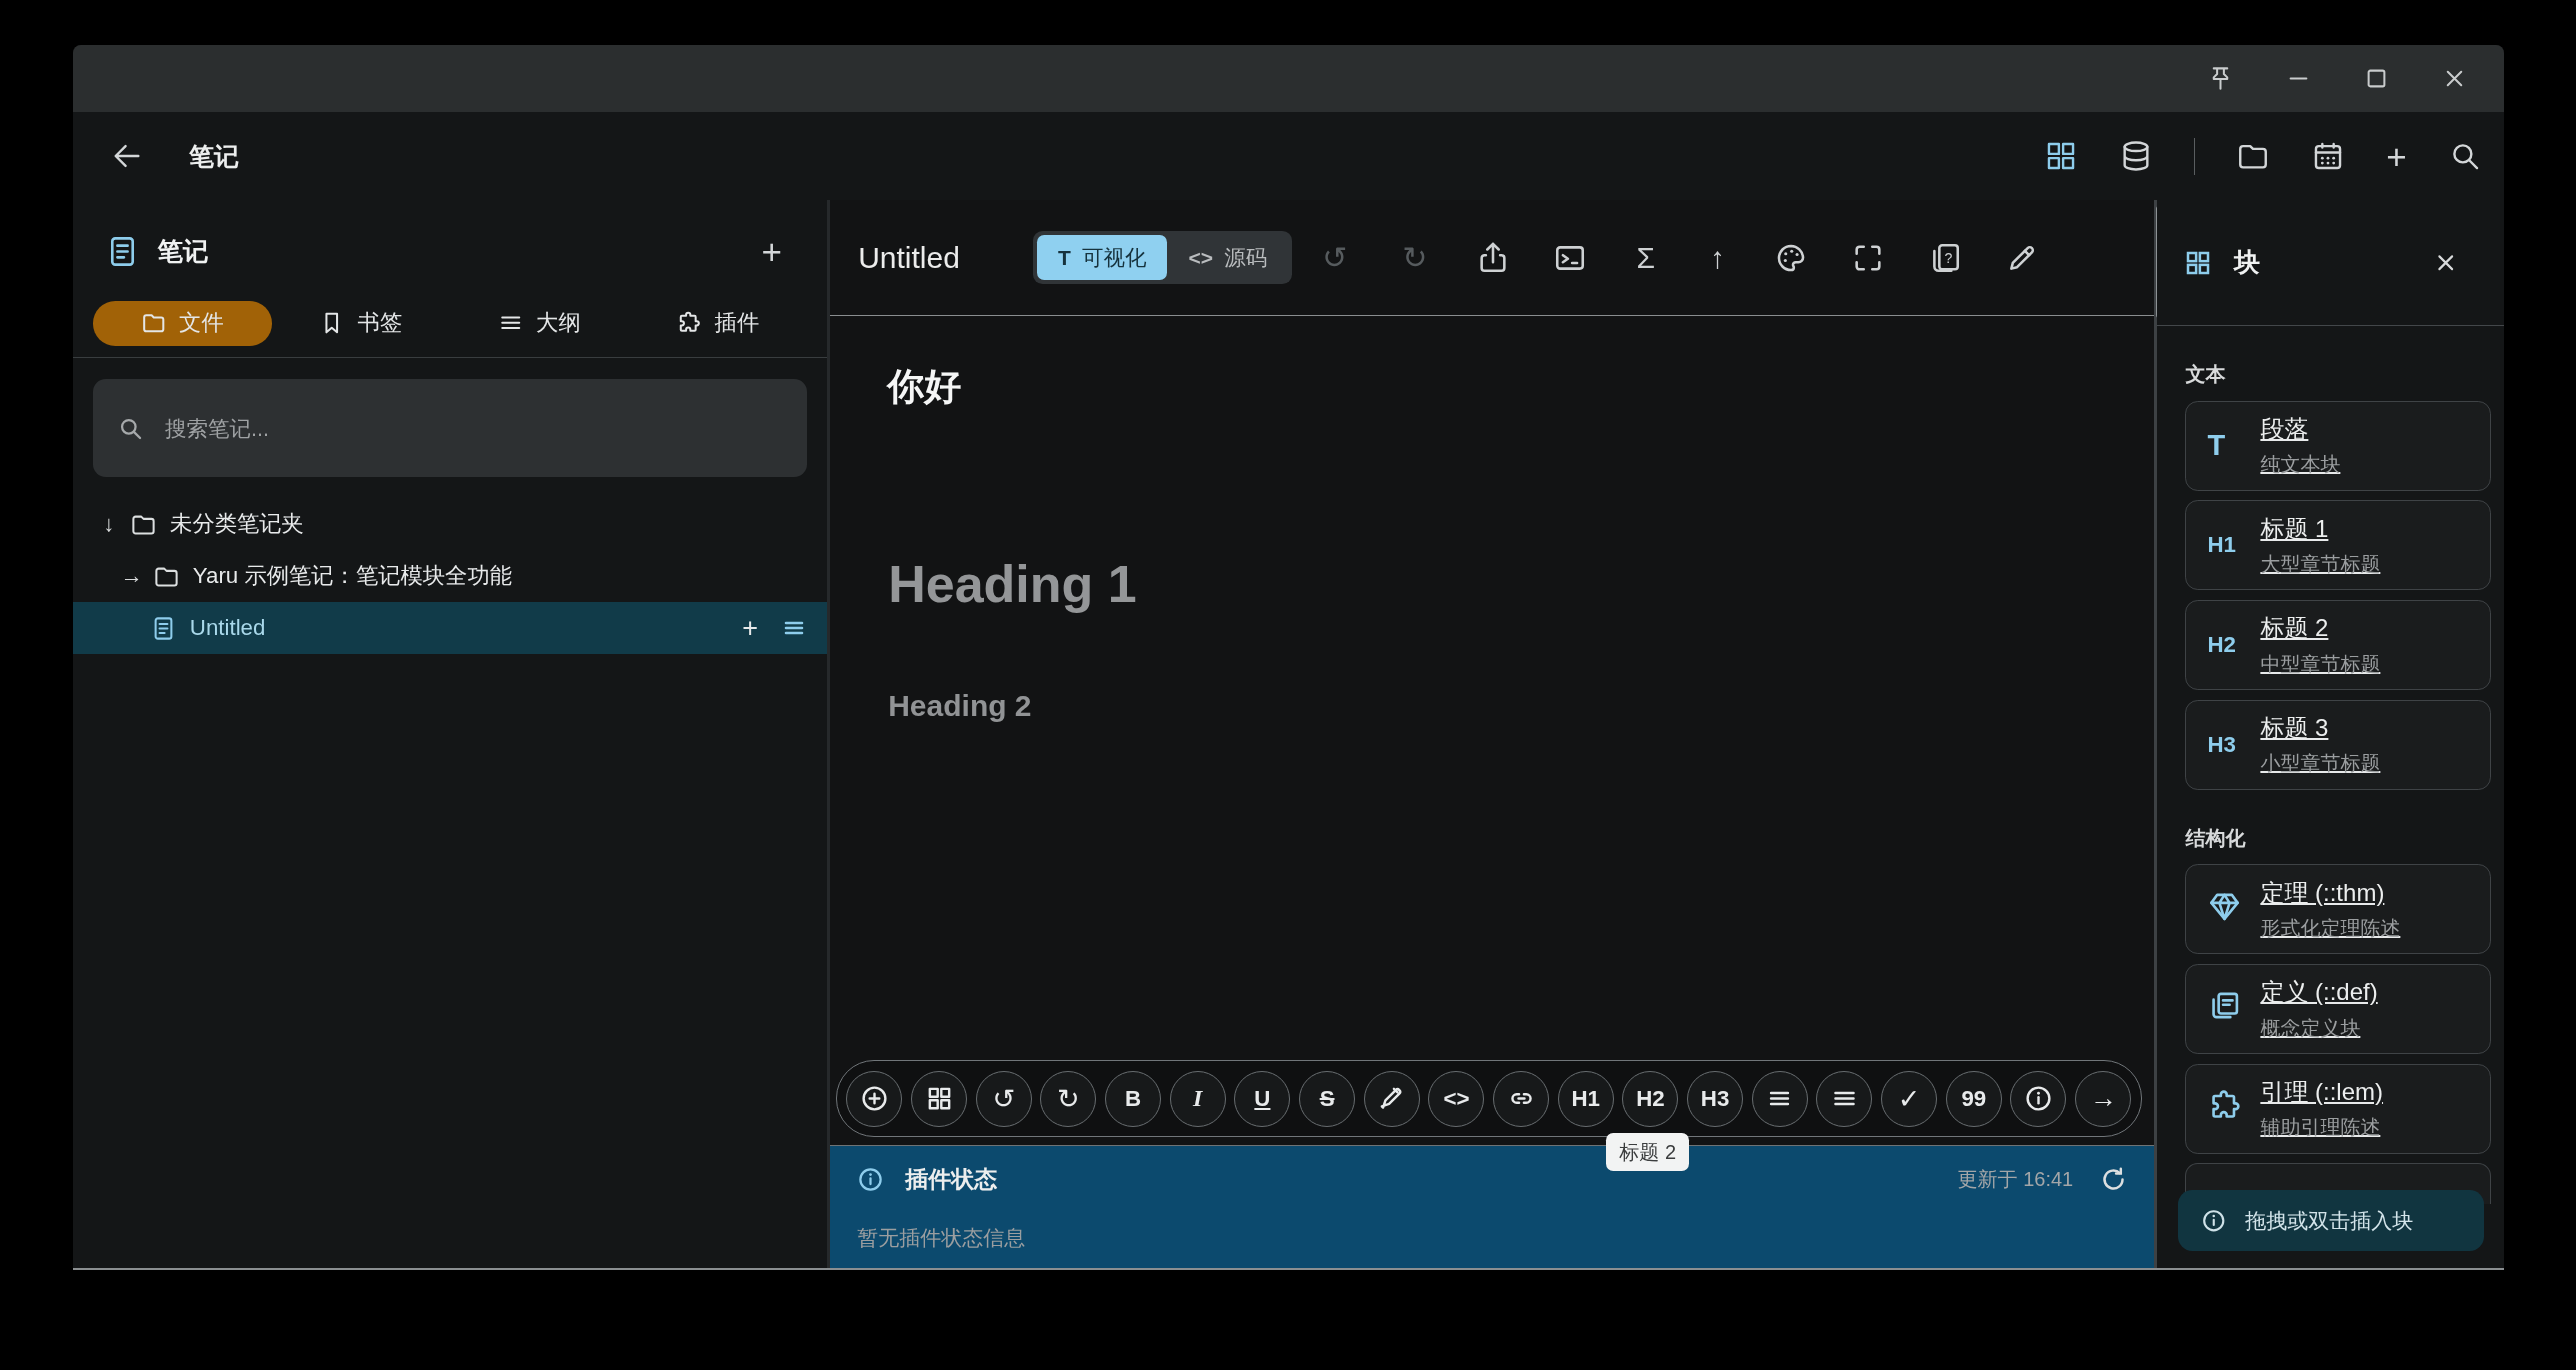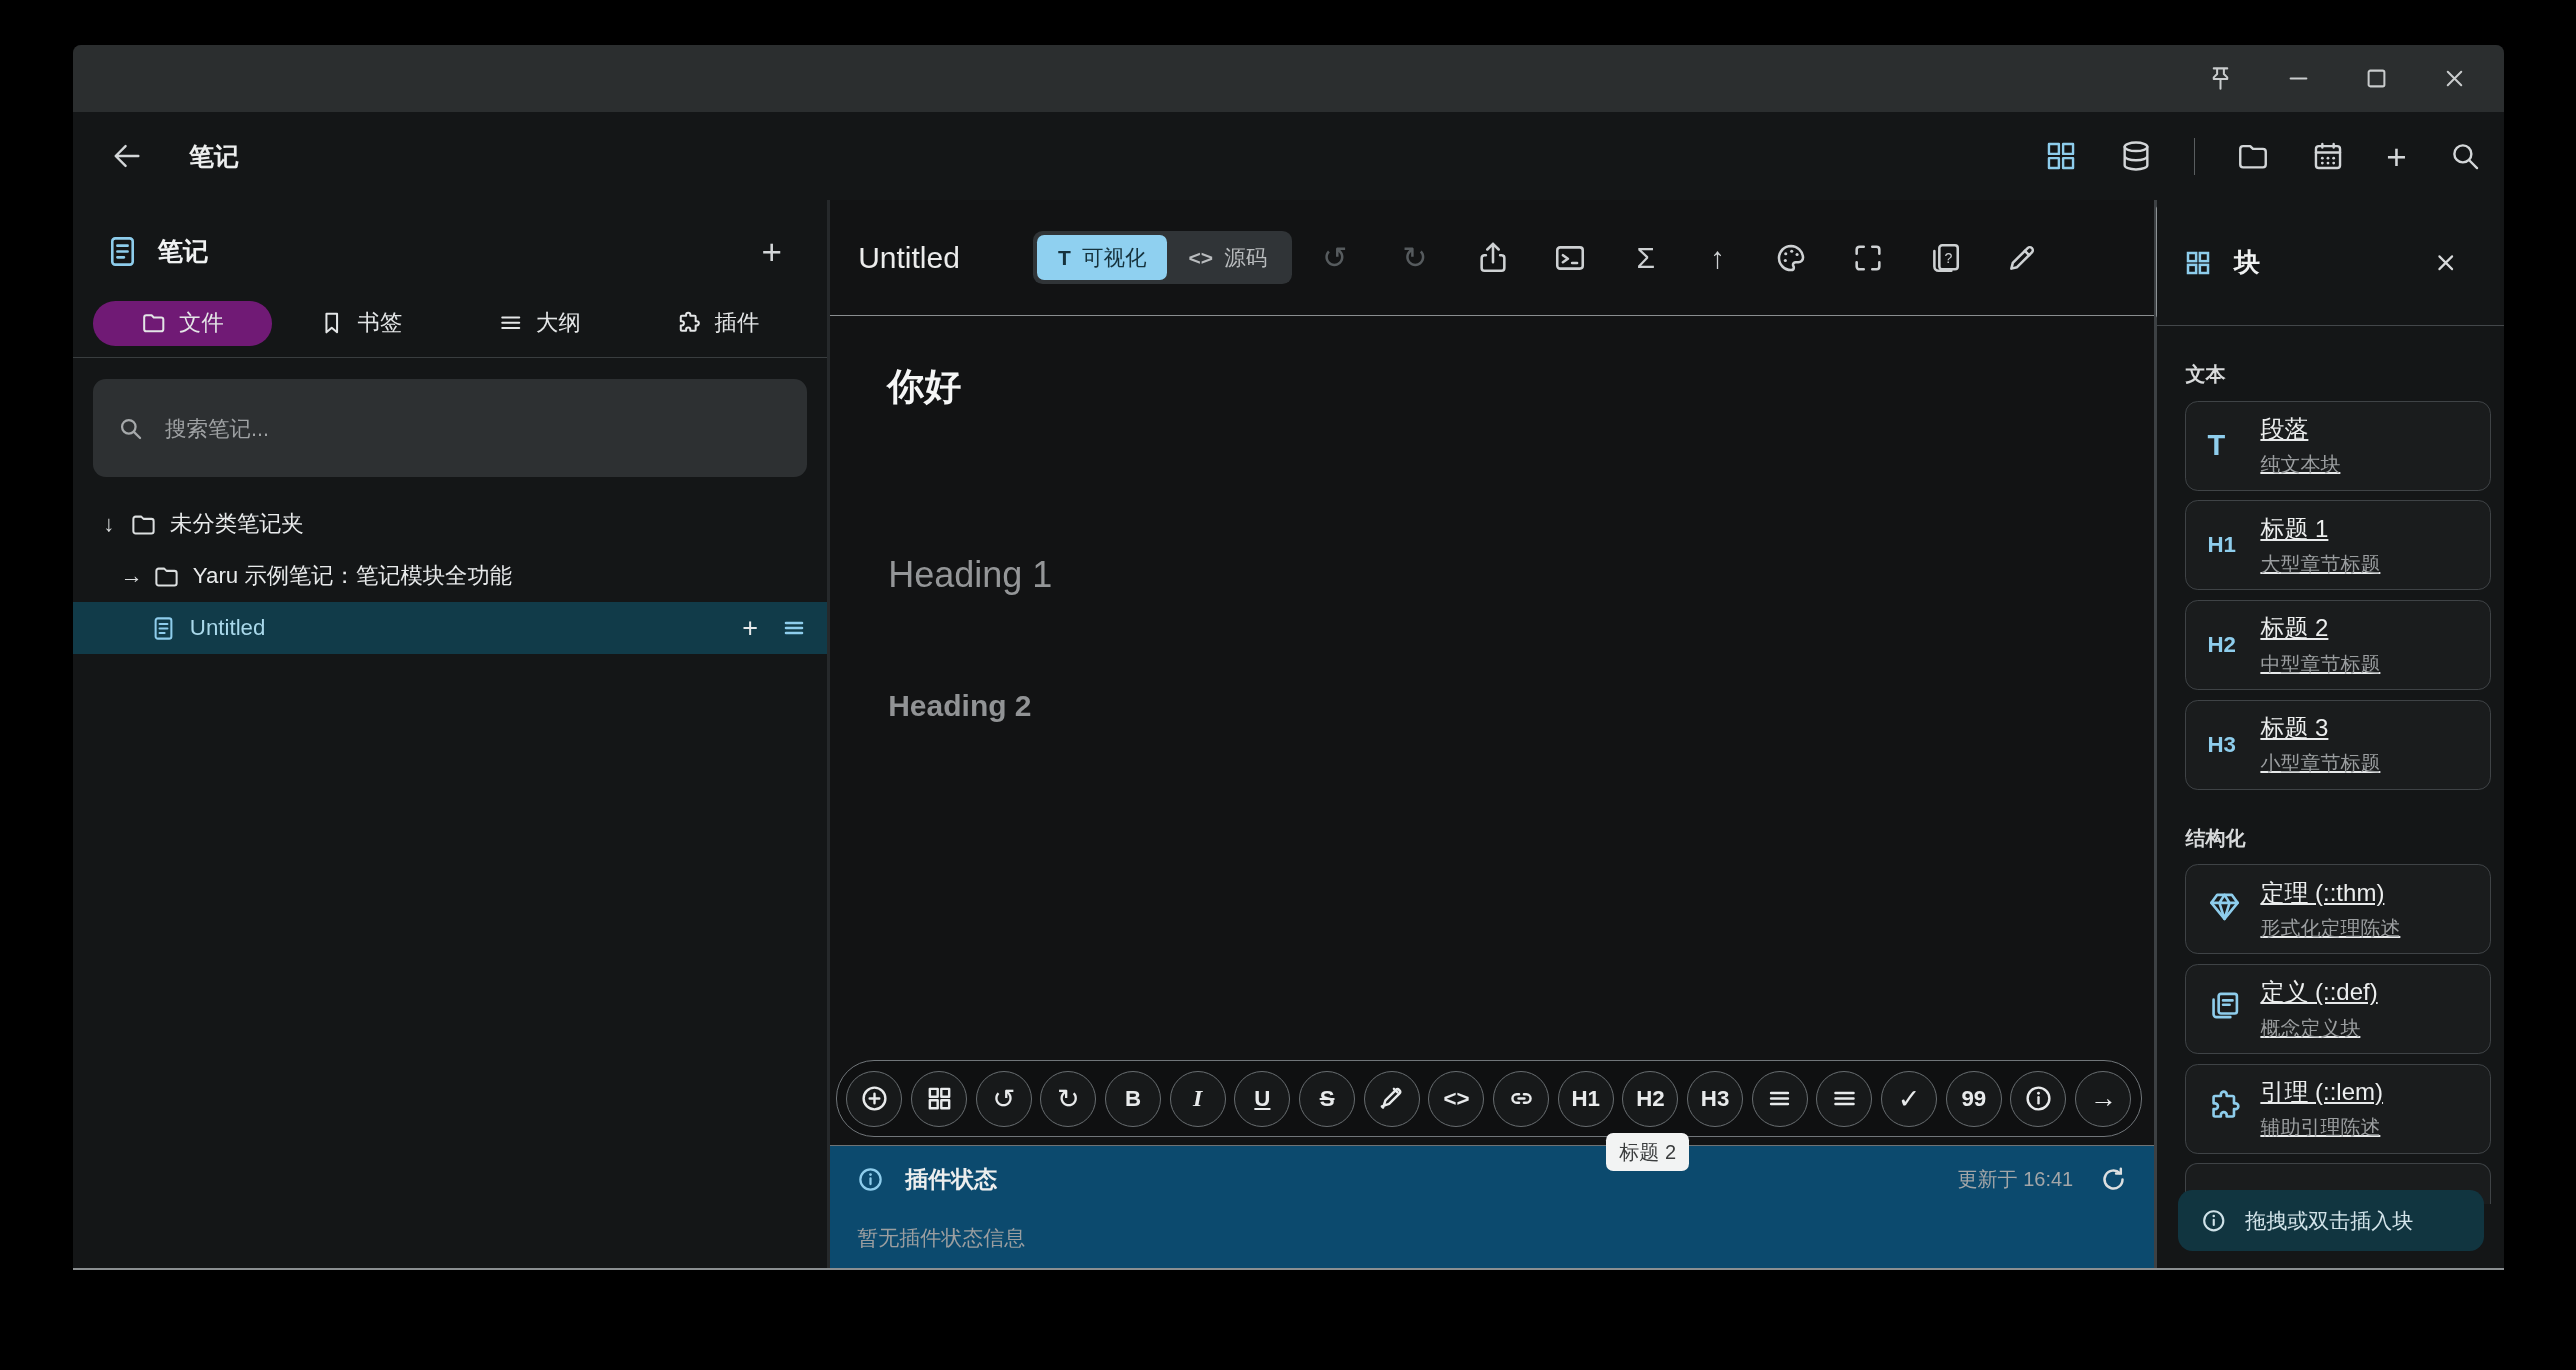--- a/index.html
+++ b/index.html
@@ -32,21 +32,21 @@
   .blocks-panel{flex:1;height:100%;background:#141617;position:relative;overflow:hidden;}
   
   .sb-header{display:flex;align-items:center;height:89px;padding:14.4px 45px 0 32px;box-sizing:border-box;}
   .sb-header svg.note{width:35px;height:35px;stroke:#8ecdec;fill:none;stroke-width:1.8;stroke-linecap:round;}
   .sb-title{font-size:25.5px;font-weight:bold;margin-left:17.6px;color:#f0f2f2;}
   .sb-add{margin-left:auto;}
   .sb-tabs{display:flex;align-items:center;height:68px;padding:0 20px;border-bottom:1.6px solid #393d3f;box-sizing:content-box;}
   .tab{flex:1;display:flex;align-items:center;justify-content:center;gap:12.8px;height:45px;border-radius:22.3px;
     font-size:22.3px;color:#e4e6e7;cursor:pointer;}
   .tab svg{width:25.5px;height:25.5px;stroke:#e4e6e7;fill:none;stroke-width:1.9;stroke-linecap:round;stroke-linejoin:round;}
-  .tab.active{background:#701a75;}
+  .tab.active{background:#a16207;}
   .sb-search{margin:21px 20px 0 20px;height:74px;background:#2d3032;border-radius:12.8px;display:flex;align-items:center;
     padding:12px 24px;gap:21px;cursor:text;}
   .sb-search svg{width:27px;height:27px;stroke:#a6a9ab;fill:none;stroke-width:2;stroke-linecap:round;}
   .sb-search .placeholder{font-size:21.5px;color:#9fa2a4;}
   .tree{margin-top:21px;}
   .tree-row{display:flex;align-items:center;height:52px;font-size:22.3px;color:#e8eaeb;cursor:pointer;}
   .tree-row .arrow{font-size:22.3px;color:#d8dadb;width:27px;text-align:center;}
   .tree-row svg{width:27px;height:27px;stroke:#dcdfe0;fill:none;stroke-width:1.8;stroke-linecap:round;stroke-linejoin:round;margin:0 12.8px 0 8px;}
   .tree-row.lvl1{padding-left:22.3px;}
   .tree-row.lvl2{padding-left:45px;}
@@ -62,21 +62,21 @@
   .mode-toggle{margin-left:73px;background:#303437;border-radius:9.6px;padding:4px;display:flex;align-items:center;height:53px;box-sizing:border-box;}
   .mode{display:flex;align-items:center;gap:11.2px;font-size:21.5px;color:#b9bcbe;padding:0 21px;height:45px;border-radius:7.2px;cursor:pointer;}
   .mode .g{font-weight:bold;font-size:21px;}
   .mode.active{background:#8fd0f0;color:#16323d;}
   .ed-icons{display:flex;align-items:center;gap:43px;margin-left:24px;}
   .ed-icons .icon-btn svg{width:34px;height:34px;stroke:#ced1d3;fill:none;stroke-width:1.8;stroke-linecap:round;stroke-linejoin:round;}
   .ed-icons .txt{font-size:30px;color:#ced1d3;line-height:1;background:none;border:none;cursor:pointer;}
   .ed-icons .txt.dim{color:#565b5e;}
   
   .hello{position:absolute;left:57px;top:162px;font-size:37px;font-weight:bold;color:#f5f6f6;}
-  .h1g{position:absolute;left:58px;top:354px;font-size:36px;font-weight:normal;color:#949698;}
+  .h1g{position:absolute;left:58px;top:354px;font-size:52px;font-weight:bold;color:#949698;}
   .h2g{position:absolute;left:58px;top:489px;font-size:30px;font-weight:bold;color:#919395;}
   
   .float-toolbar{position:absolute;left:5.6px;top:860px;width:1306px;height:77px;border:1.6px solid #71767a;
     border-radius:38px;background:#0f1011;display:flex;align-items:center;justify-content:space-between;
     padding:0 9.6px;box-sizing:border-box;}
   .cbtn{width:56px;height:56px;border-radius:50%;border:1.6px solid #686d70;background:#17191a;color:#e8eaeb;
     display:flex;align-items:center;justify-content:center;cursor:pointer;padding:0;flex:none;
     font-family:"Liberation Sans","DejaVu Sans",sans-serif;}
   .cbtn svg{width:29px;height:29px;stroke:#e8eaeb;fill:none;stroke-width:2;stroke-linecap:round;stroke-linejoin:round;}
   .cbtn.glyph{font-size:22.3px;font-weight:bold;}

